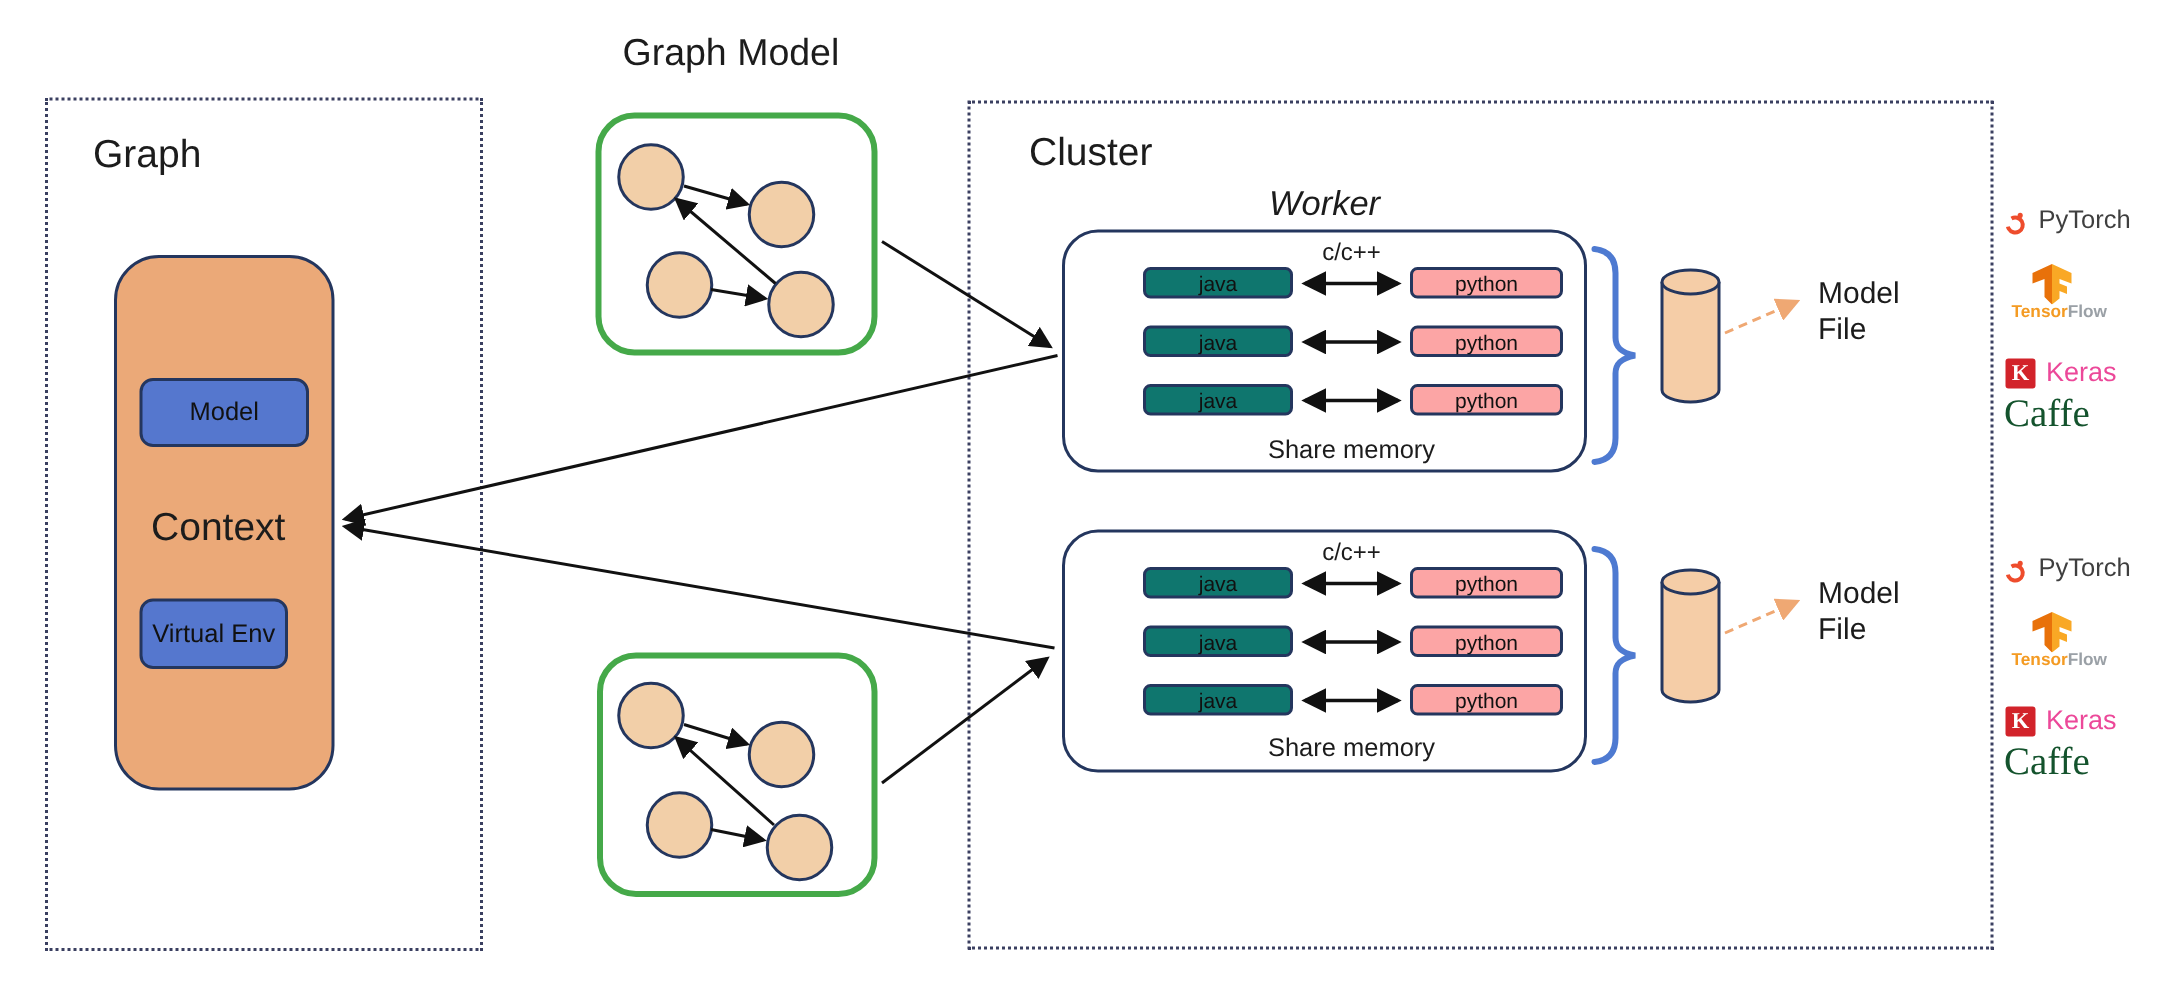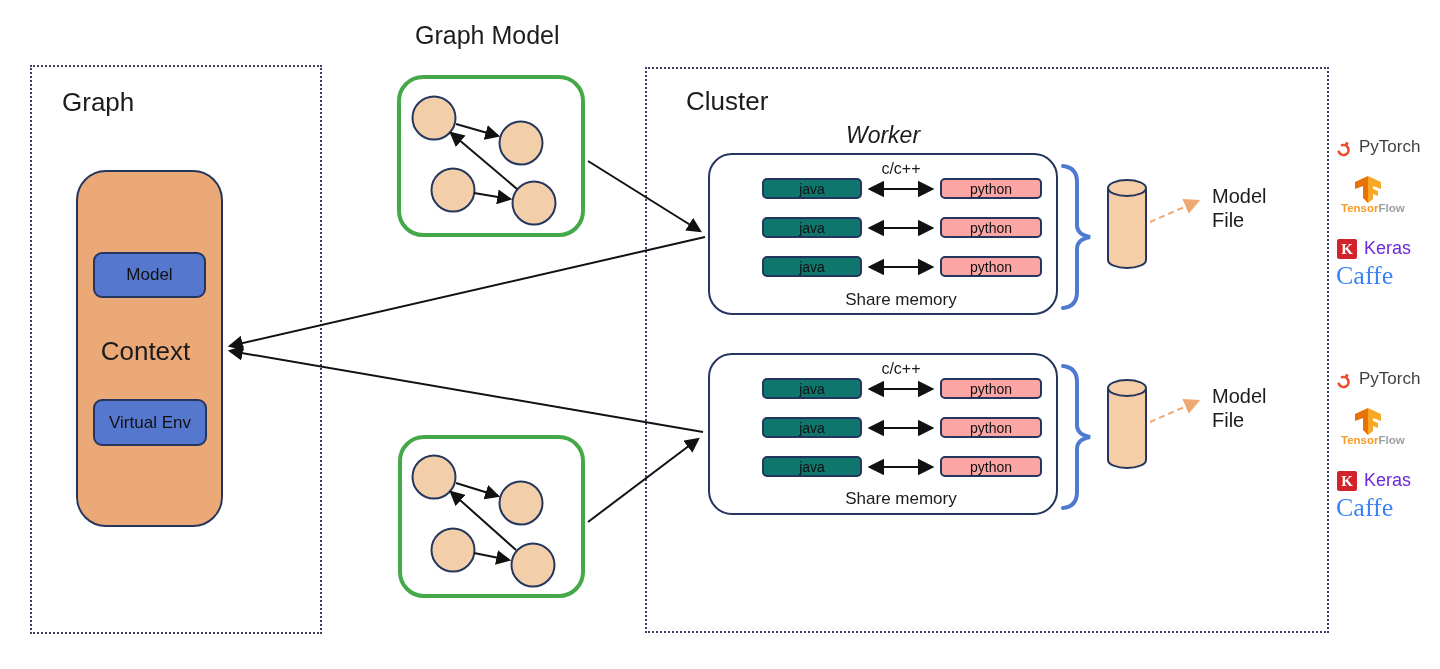--- a/index.html
+++ b/index.html
@@ -39,26 +39,26 @@
   .share{font-size:17px;}
   .worker-title{position:absolute;left:733px;width:300px;text-align:center;font-size:23px;font-style:italic;}
   .model-file{position:absolute;left:1212px;font-size:20px;line-height:24px;color:#1c1c1c;}
   .fw-row{position:absolute;display:flex;align-items:flex-end;gap:7px;}
   .pytorch-text{font-size:17px;color:#3F3F3F;}
   .keras-badge{
     width:20px;height:20px;background:#D2232A;border-radius:2px;color:#fff;
     display:flex;align-items:center;justify-content:center;
     font-family:"Liberation Serif",serif;font-weight:bold;font-size:15px;
   }
-  .keras-text{font-size:18px;color:#6d28d9;}
+  .keras-text{font-size:18px;color:#ec4899;}
   .tf-text{position:absolute;font-size:11.5px;font-weight:600;white-space:nowrap;}
   .tf-text .tensor{color:#F49B23;}
   .tf-text .flow{color:#9aa0a6;}
   .caffe-text{
-    position:absolute;font-family:"Liberation Serif",serif;font-size:26px;color:#3b82f6;white-space:nowrap;
+    position:absolute;font-family:"Liberation Serif",serif;font-size:26px;color:#14532d;white-space:nowrap;
   }
   svg.overlay{position:absolute;left:0;top:0;pointer-events:none;}
 </style>
 </head>
 <body>
 
 <div id="stage">
 
   <div class="dotted" style="left:30px;top:65px;width:288px;height:565px;"></div>
   <div class="dotted" style="left:645px;top:67px;width:680px;height:562px;"></div>
@@ -66,21 +66,21 @@
   <div class="title-label" style="left:415px;top:21px;">Graph Model</div>
   <div class="big-label" style="left:62px;top:87px;">Graph</div>
   <div class="big-label" style="left:686px;top:86px;">Cluster</div>
   <div class="worker-title" style="top:122px;">Worker</div>
 
   <div id="context-box"></div>
   <div class="blue-box" style="left:93px;top:252px;width:113px;height:46px;">
     <span>Model</span>
   </div>
   <div class="big-label" style="left:76px;top:336px;width:139px;text-align:center;">Context</div>
-  <div class="blue-box" style="left:93px;top:399px;width:114px;height:47px;justify-content:center;">
+  <div class="blue-box" style="left:93px;top:399px;width:99px;height:47px;justify-content:center;">
     <span>Virtual Env</span>
   </div>
 
   <div class="green-box" style="left:397px;top:75px;width:188px;height:162px;"></div>
   <div class="green-box" style="left:398px;top:435px;width:187px;height:163px;"></div>
 
   <div class="worker-box" style="left:708px;top:153px;"></div>
   <div class="worker-box" style="left:708px;top:353px;"></div>
 
   <div class="mid-label bridge" style="top:160px;">c/c++</div>

